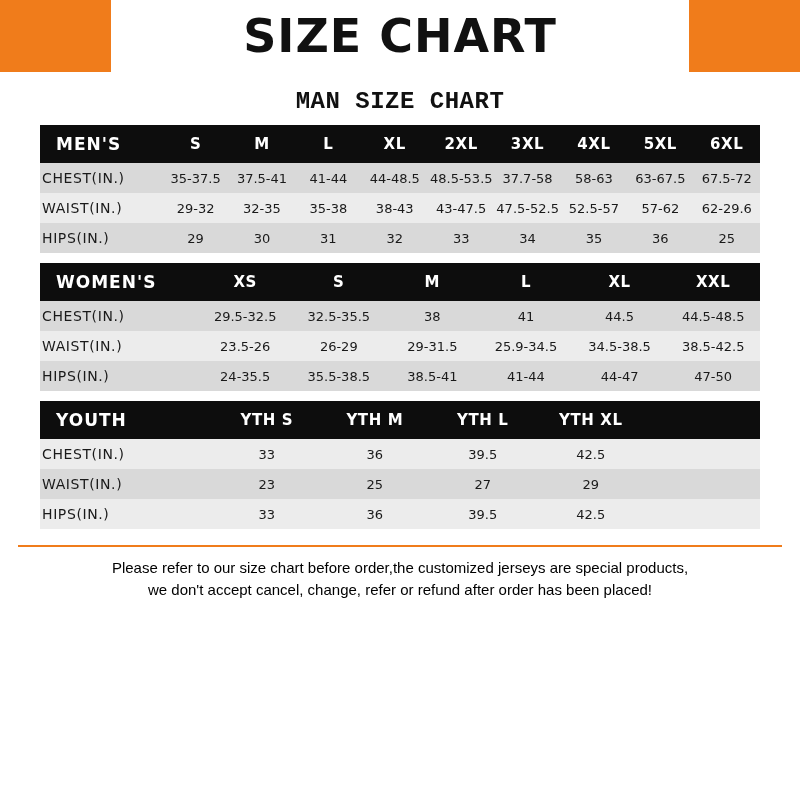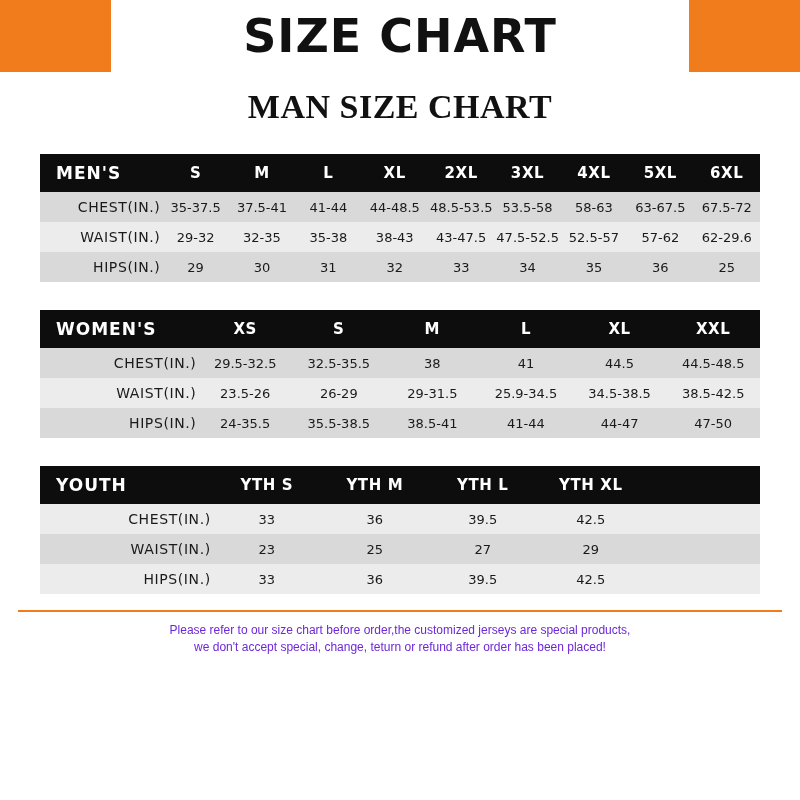--- a/index.html
+++ b/index.html
@@ -43,33 +43,33 @@
     font-weight: bold;
     font-size: 46px;
     letter-spacing: 1px;
     color: #111111;
     line-height: 1;
   }
 
   
   .section-title {
     text-align: center;
-    font-family: Liberation Serif, serif;
+    font-family: Liberation Mono, monospace;
     font-weight: bold;
-    font-size: 34px;
+    font-size: 24px;
     color: #111111;
     letter-spacing: 0.5px;
   }
   .t-man   { margin-top: 16px; }
   .t-women { margin-top: 22px; }
   .t-youth { margin-top: 22px; }
 
   
   .tbl-wrap {
-    margin: 28px auto 0 auto;
+    margin: 10px auto 0 auto;
     width: 720px;
   }
   table.chart {
     border-collapse: collapse;
     width: 100%;
     table-layout: fixed;
   }
   table.chart th,
   table.chart td {
     text-align: center;
@@ -95,40 +95,40 @@
     letter-spacing: 1px;
   }
   
   table.chart tbody td {
     font-size: 13px;
     padding: 7px 2px;
   }
   table.chart tbody td.rowhead {
     font-size: 14px;
     letter-spacing: 0.6px;
-    text-align: right;
+    text-align: left;
   }
   table.chart tbody tr.odd  { background: #d9d9d9; }
   table.chart tbody tr.even { background: #ececec; }
 
   
   .men-tbl col.c0   { width: 17%; }
   .women-tbl col.c0 { width: 22%; }
   .youth-tbl col.c0 { width: 24%; }
   .youth-tbl col.cx { width: 15%; }
   .youth-tbl col.cspare { width: 16%; }
 
   
   .note {
     margin: 16px 18px 0 18px;
     border-top: 2px solid #f07c1b;
     padding-top: 10px;
-    color: #6d28d9;
+    color: #000000;
     font-family: "Liberation Sans", sans-serif;
-    font-size: 12px;
+    font-size: 15px;
     line-height: 1.45;
     text-align: center;
   }
   .note div { white-space: nowrap; }
 </style>
 </head>
 <body>
 
 <div class="page">
 
@@ -168,21 +168,21 @@
         </tr>
       </thead>
       <tbody>
         <tr class="odd">
           <td class="rowhead">CHEST(IN.)</td>
           <td>35-37.5</td>
           <td>37.5-41</td>
           <td>41-44</td>
           <td>44-48.5</td>
           <td>48.5-53.5</td>
-          <td>53.5-58</td>
+          <td>37.7-58</td>
           <td>58-63</td>
           <td>63-67.5</td>
           <td>67.5-72</td>
         </tr>
         <tr class="even">
           <td class="rowhead">WAIST(IN.)</td>
           <td>29-32</td>
           <td>32-35</td>
           <td>35-38</td>
           <td>38-43</td>
@@ -306,16 +306,16 @@
           <td>39.5</td>
           <td>42.5</td>
           <td></td>
         </tr>
       </tbody>
     </table>
   </div>
 
   <div class="note">
     <div>Please refer to our size chart before order,the customized jerseys are special products,</div>
-    <div>we don't accept special, change, teturn or refund after order has been placed!</div>
+    <div>we don't accept cancel, change, refer or refund after order has been placed!</div>
   </div>
 
 </div>
 
 </body></html>

